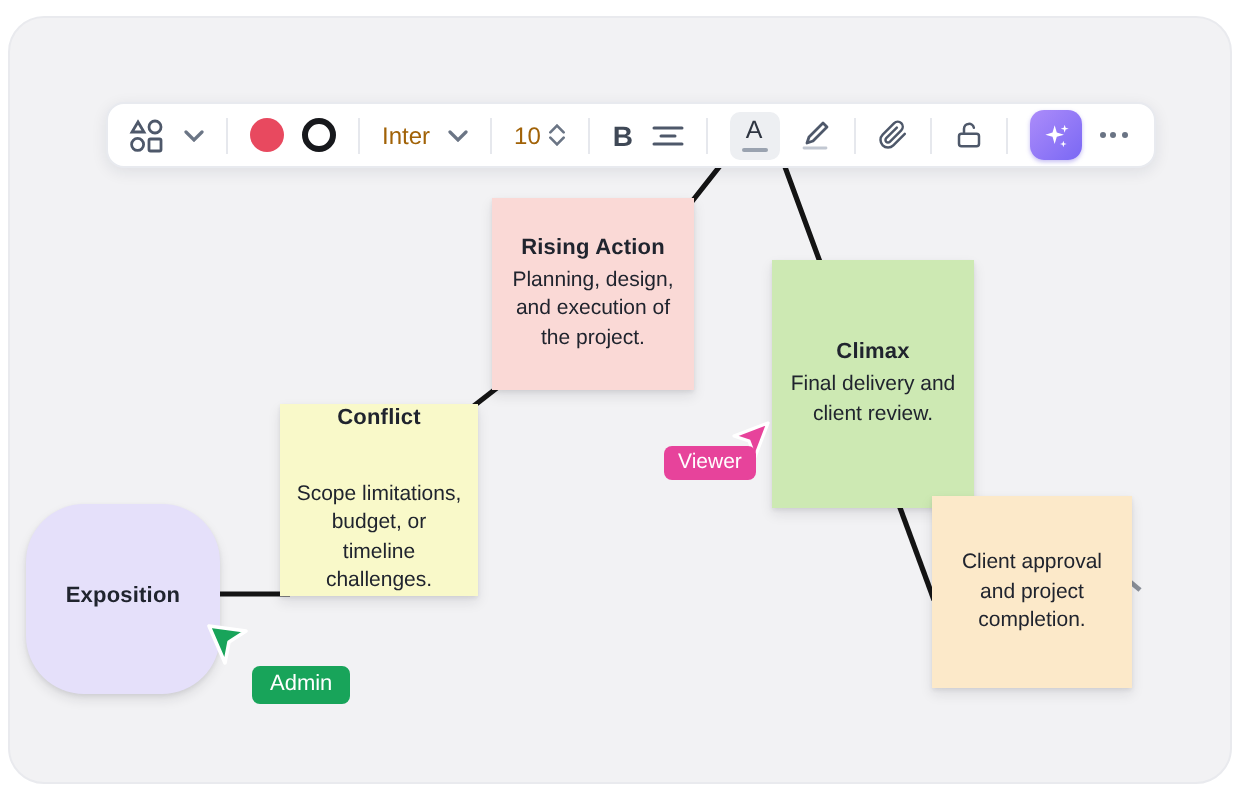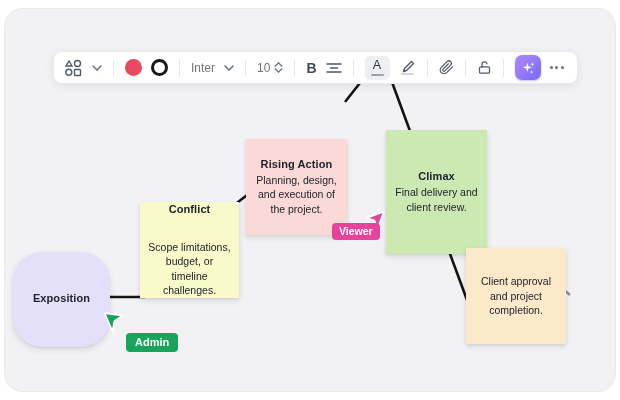--- a/index.html
+++ b/index.html
@@ -12,48 +12,48 @@
   .connector-layer { position:absolute; left:0; top:0; width:620px; height:400px; pointer-events:none; }
 
   
   .note { position:absolute; display:flex; flex-direction:column; justify-content:center;
     text-align:center; padding:6px 7px; color:#20242E;
     box-shadow:0 3px 6px rgba(25,25,35,.10), 0 1px 2px rgba(25,25,35,.08); }
   .note-title { font-size:11px; font-weight:700; margin-bottom:3px; letter-spacing:.1px; }
   .note-body { font-size:10.5px; line-height:1.38; }
   .note-exposition  { left:8px;   top:243px; width:97px;  height:95px; }
   .note-conflict    { left:135px; top:193px; width:99px;  height:96px;gap:22px; }
-  .note-rising      { left:241px; top:90px;  width:101px; height:96px;margin-top:40px; }
+  .note-rising      { left:241px; top:90px;  width:101px; height:96px; }
   .note-climax      { left:381px; top:121px; width:101px; height:124px; }
   .note-resolution  { left:461px; top:239px; width:100px; height:96px; }
 
   
   .toolbar { position:absolute; left:48px; top:42px; height:33px; width:525px;
     background:#ffffff; border:1px solid #E8EAEF; border-radius:9px;
     box-shadow:0 2px 8px rgba(20,30,55,.09);
     display:flex; align-items:center; padding:0 10px; gap:9px; }
   .tb-divider { width:1px; height:18px; background:#E6E8ED; flex:0 0 auto; margin:0 2px; }
   .tb-item { display:flex; align-items:center; justify-content:center; flex:0 0 auto; cursor:default; }
-  .tb-text { font-size:12px; color:#737373; }
+  .tb-text { font-size:12px; color:#a16207; }
   .bold-btn { font-size:14px; font-weight:700; color:#3F4856; }
   .swatch-red { width:17px; height:17px; border-radius:50%; }
   .swatch-ring { width:17px; height:17px; border-radius:50%; background:#fff; border:3px solid #17181C; }
   .acolor-box { background:#EDEFF2; border-radius:5px; width:25px; height:24px; flex-direction:column; }
   .acolor-letter { font-size:12.5px; color:#2E3541; line-height:1; }
   .acolor-bar { width:13px; height:2px; background:#9AA3B0; margin-top:2px; border-radius:1px; }
   .ai-btn { width:26px; height:25px; border-radius:7px; background:linear-gradient(135deg,#AC8CFA,#7A68F4);
     display:flex; align-items:center; justify-content:center; box-shadow:0 1px 2px rgba(90,70,220,.35); }
   .more-dots { display:flex; gap:2.5px; align-items:center; }
   .more-dots i { width:3px; height:3px; border-radius:50%; background:#6A7484; display:block; }
   .stepper { display:flex; flex-direction:column; gap:1px; margin-left:4px; }
 
   
   .cursor { position:absolute; pointer-events:none; }
   .cursor-label { position:absolute; color:#fff; border-radius:4px; font-size:11px;
-    display:flex; align-items:center; justify-content:flex-end; padding:3px 9px 4px;font-weight:bold; }
+    display:flex; align-items:center; justify-content:flex-end; padding:3px 9px 4px; }
   .label-admin  { left:121px; top:324px; }
   .label-viewer { left:327px; top:214px; font-size:10.5px; padding:2px 7px 3px; }
   svg { display:block; }
 </style>
 </head>
 <body>
 
 <div class="stage">
   <div class="canvas-panel">
 

